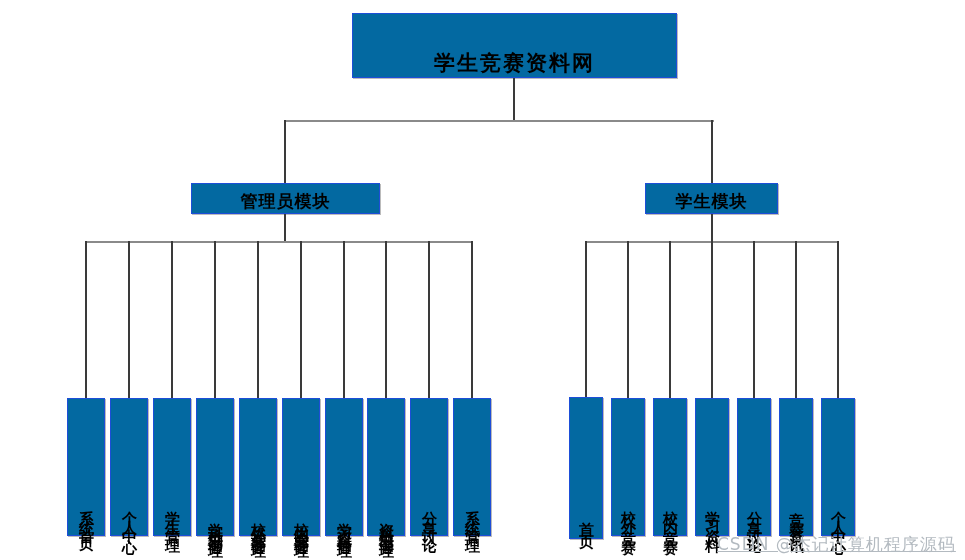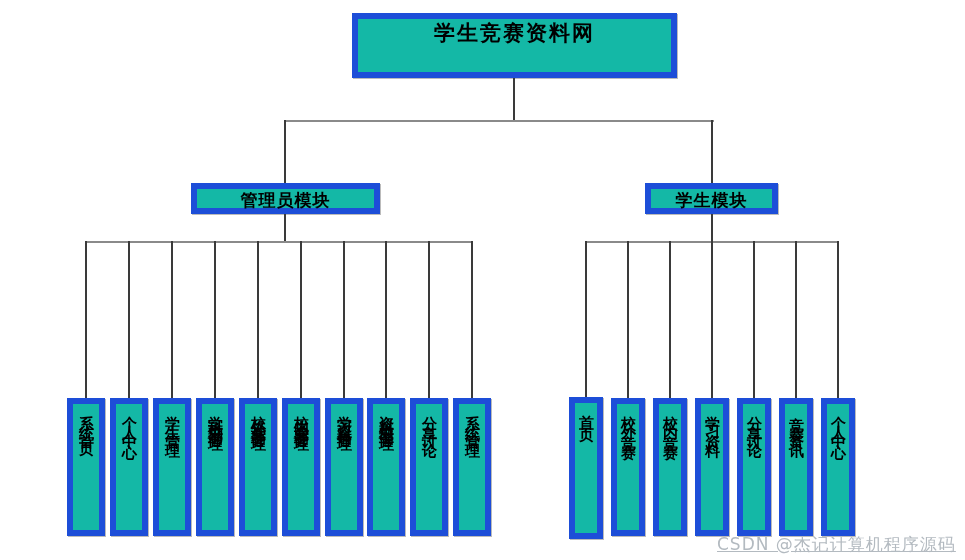--- a/index.html
+++ b/index.html
@@ -14,25 +14,25 @@
   }
   .canvas * { box-sizing: border-box; }
 
   
   .vline { position: absolute; width: 2px; background: #3a3a3a; }
   .hline { position: absolute; height: 2px; background: #8a8a8a; }
 
   
   .node {
     position: absolute;
-    background: #14b8a6;
-    border: 6px solid #1d4ed8;
+    background: #0369a1;
+    border: 1px solid #1d4ed8;
     box-shadow: 1px 1px 0 rgba(150,150,150,0.65);
     display: flex;
-    align-items: flex-start;
+    align-items: flex-end;
     justify-content: center;
     text-align: center;
   }
   .root-node  { left: 352px; top: 13px;  width: 325px; height: 65px; }
   .root-node span { font-size: 21px; font-weight: 700; letter-spacing: 2px; }
   .module-node { height: 31px; }
   .module-node span { font-size: 17px; font-weight: 700; letter-spacing: 1px; }
   .admin-node   { left: 191px; top: 183px; width: 189px; }
   .student-node { left: 645px; top: 183px; width: 133px; }
 

